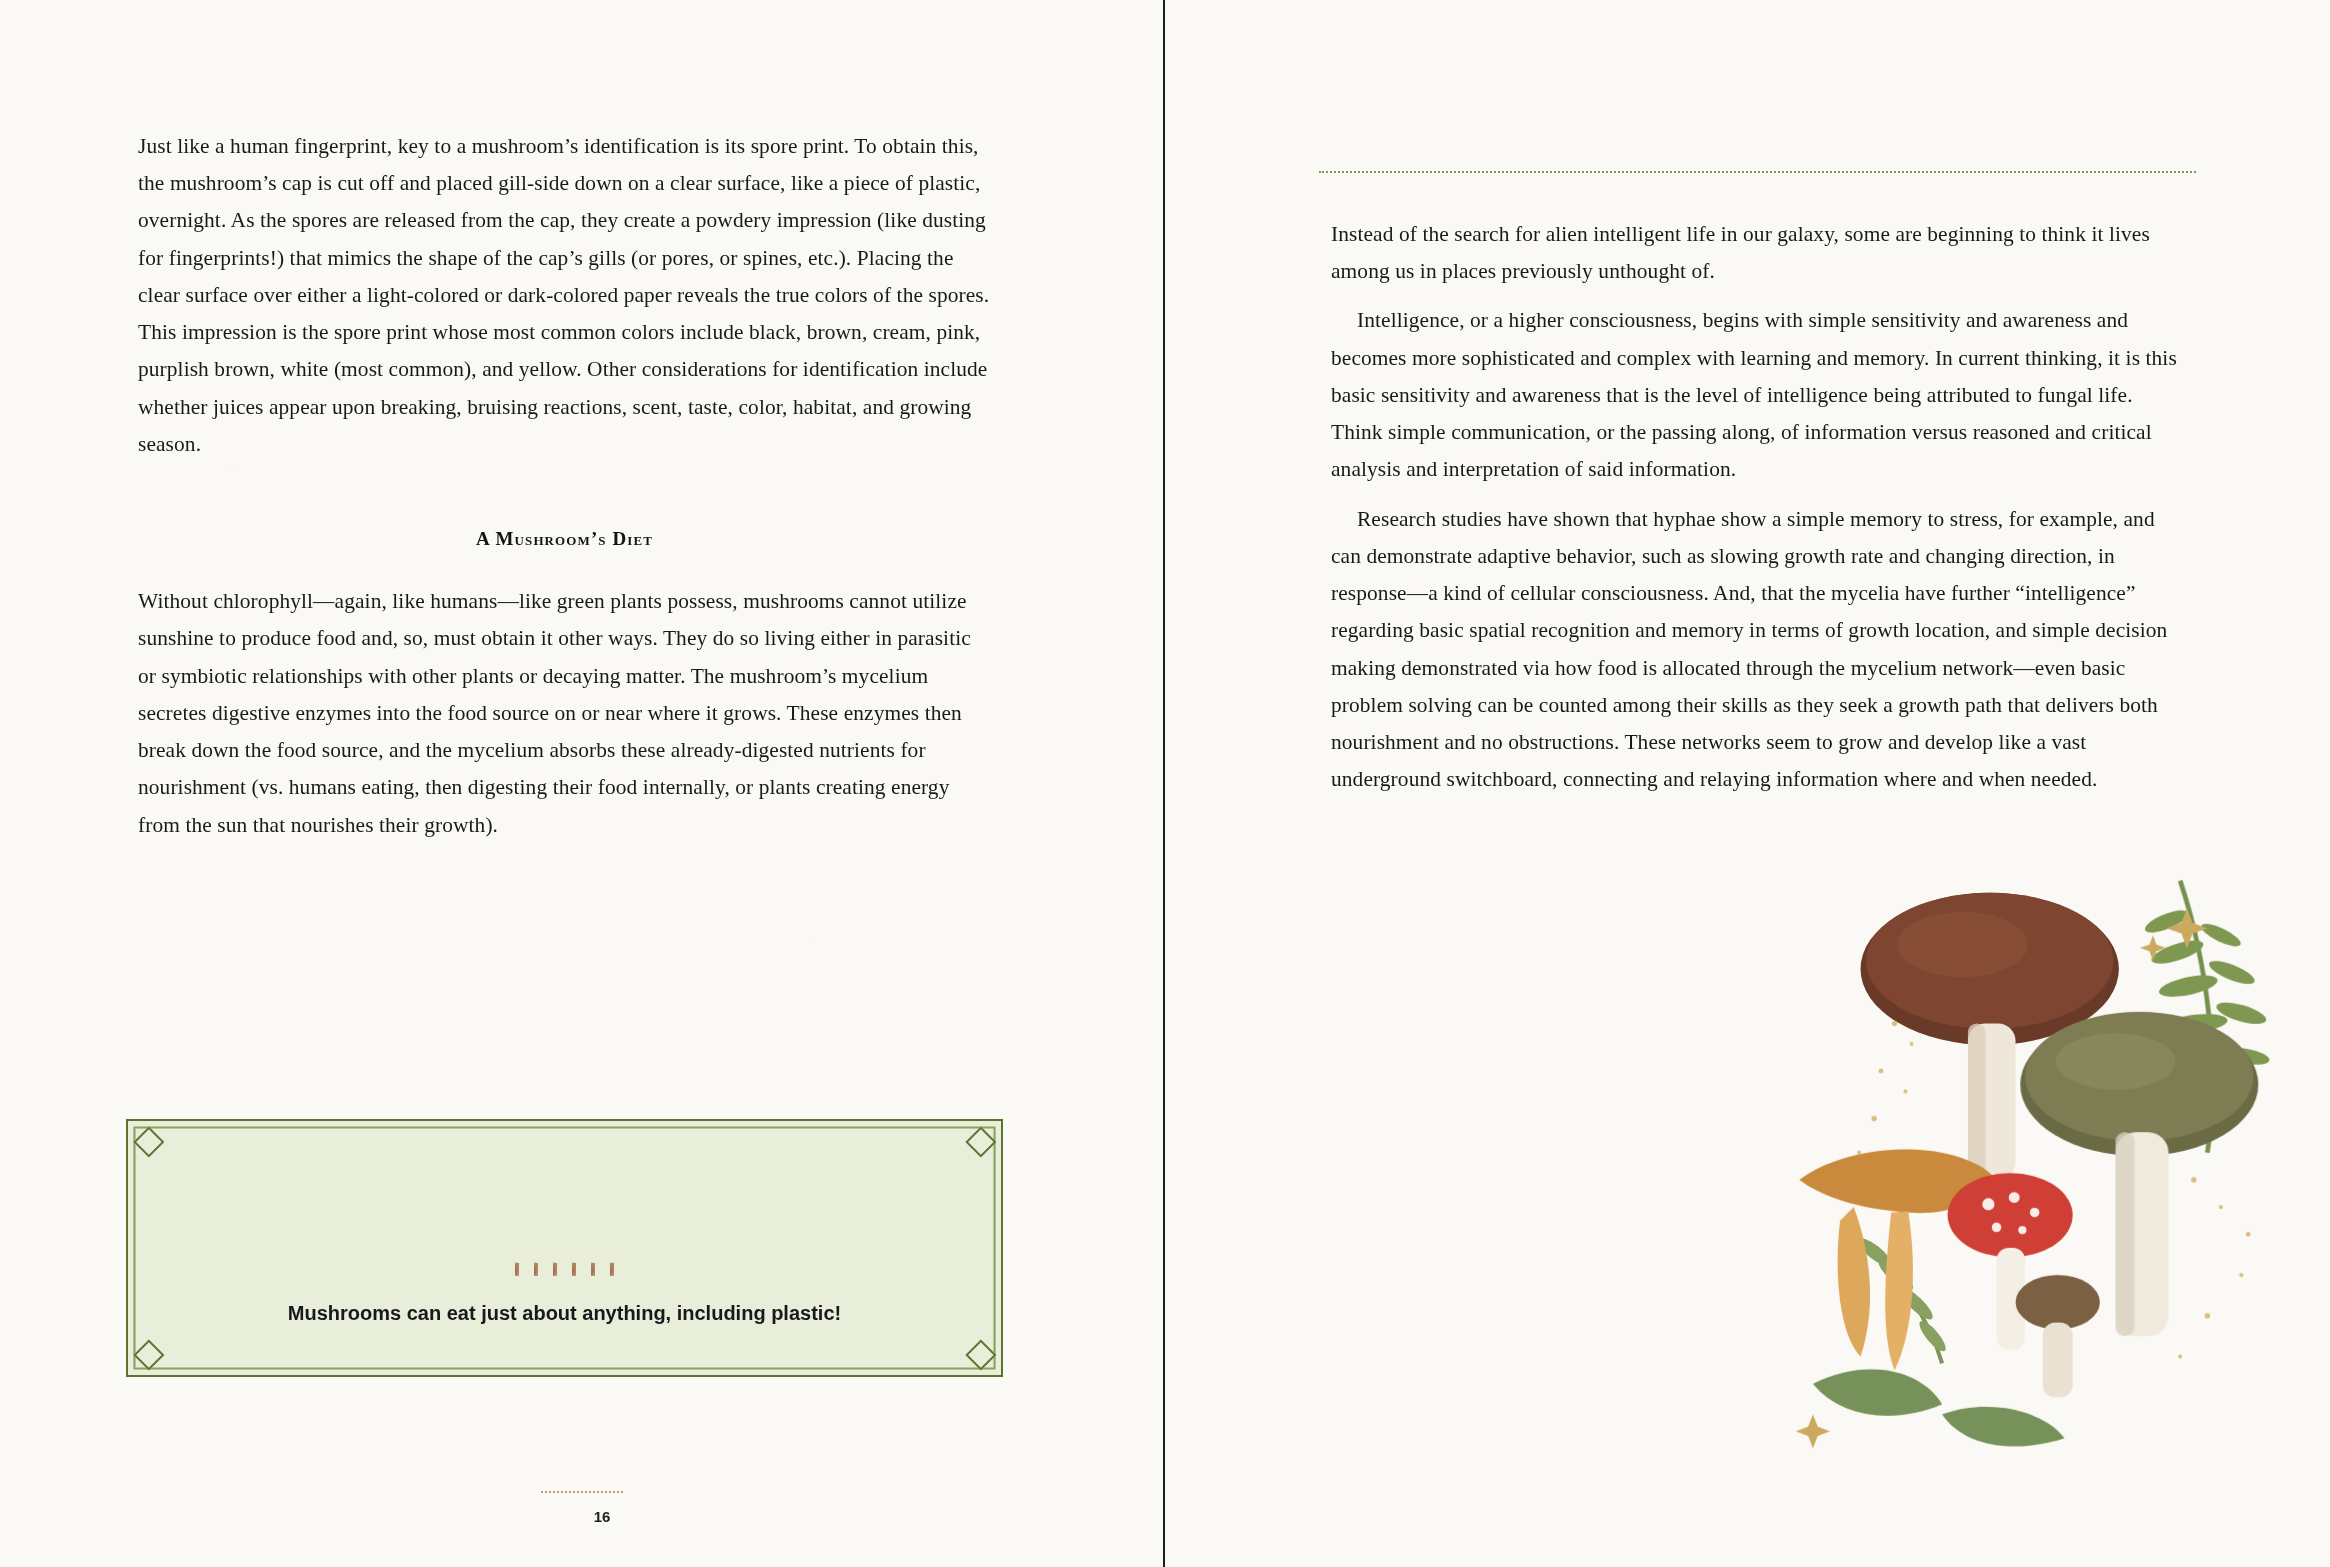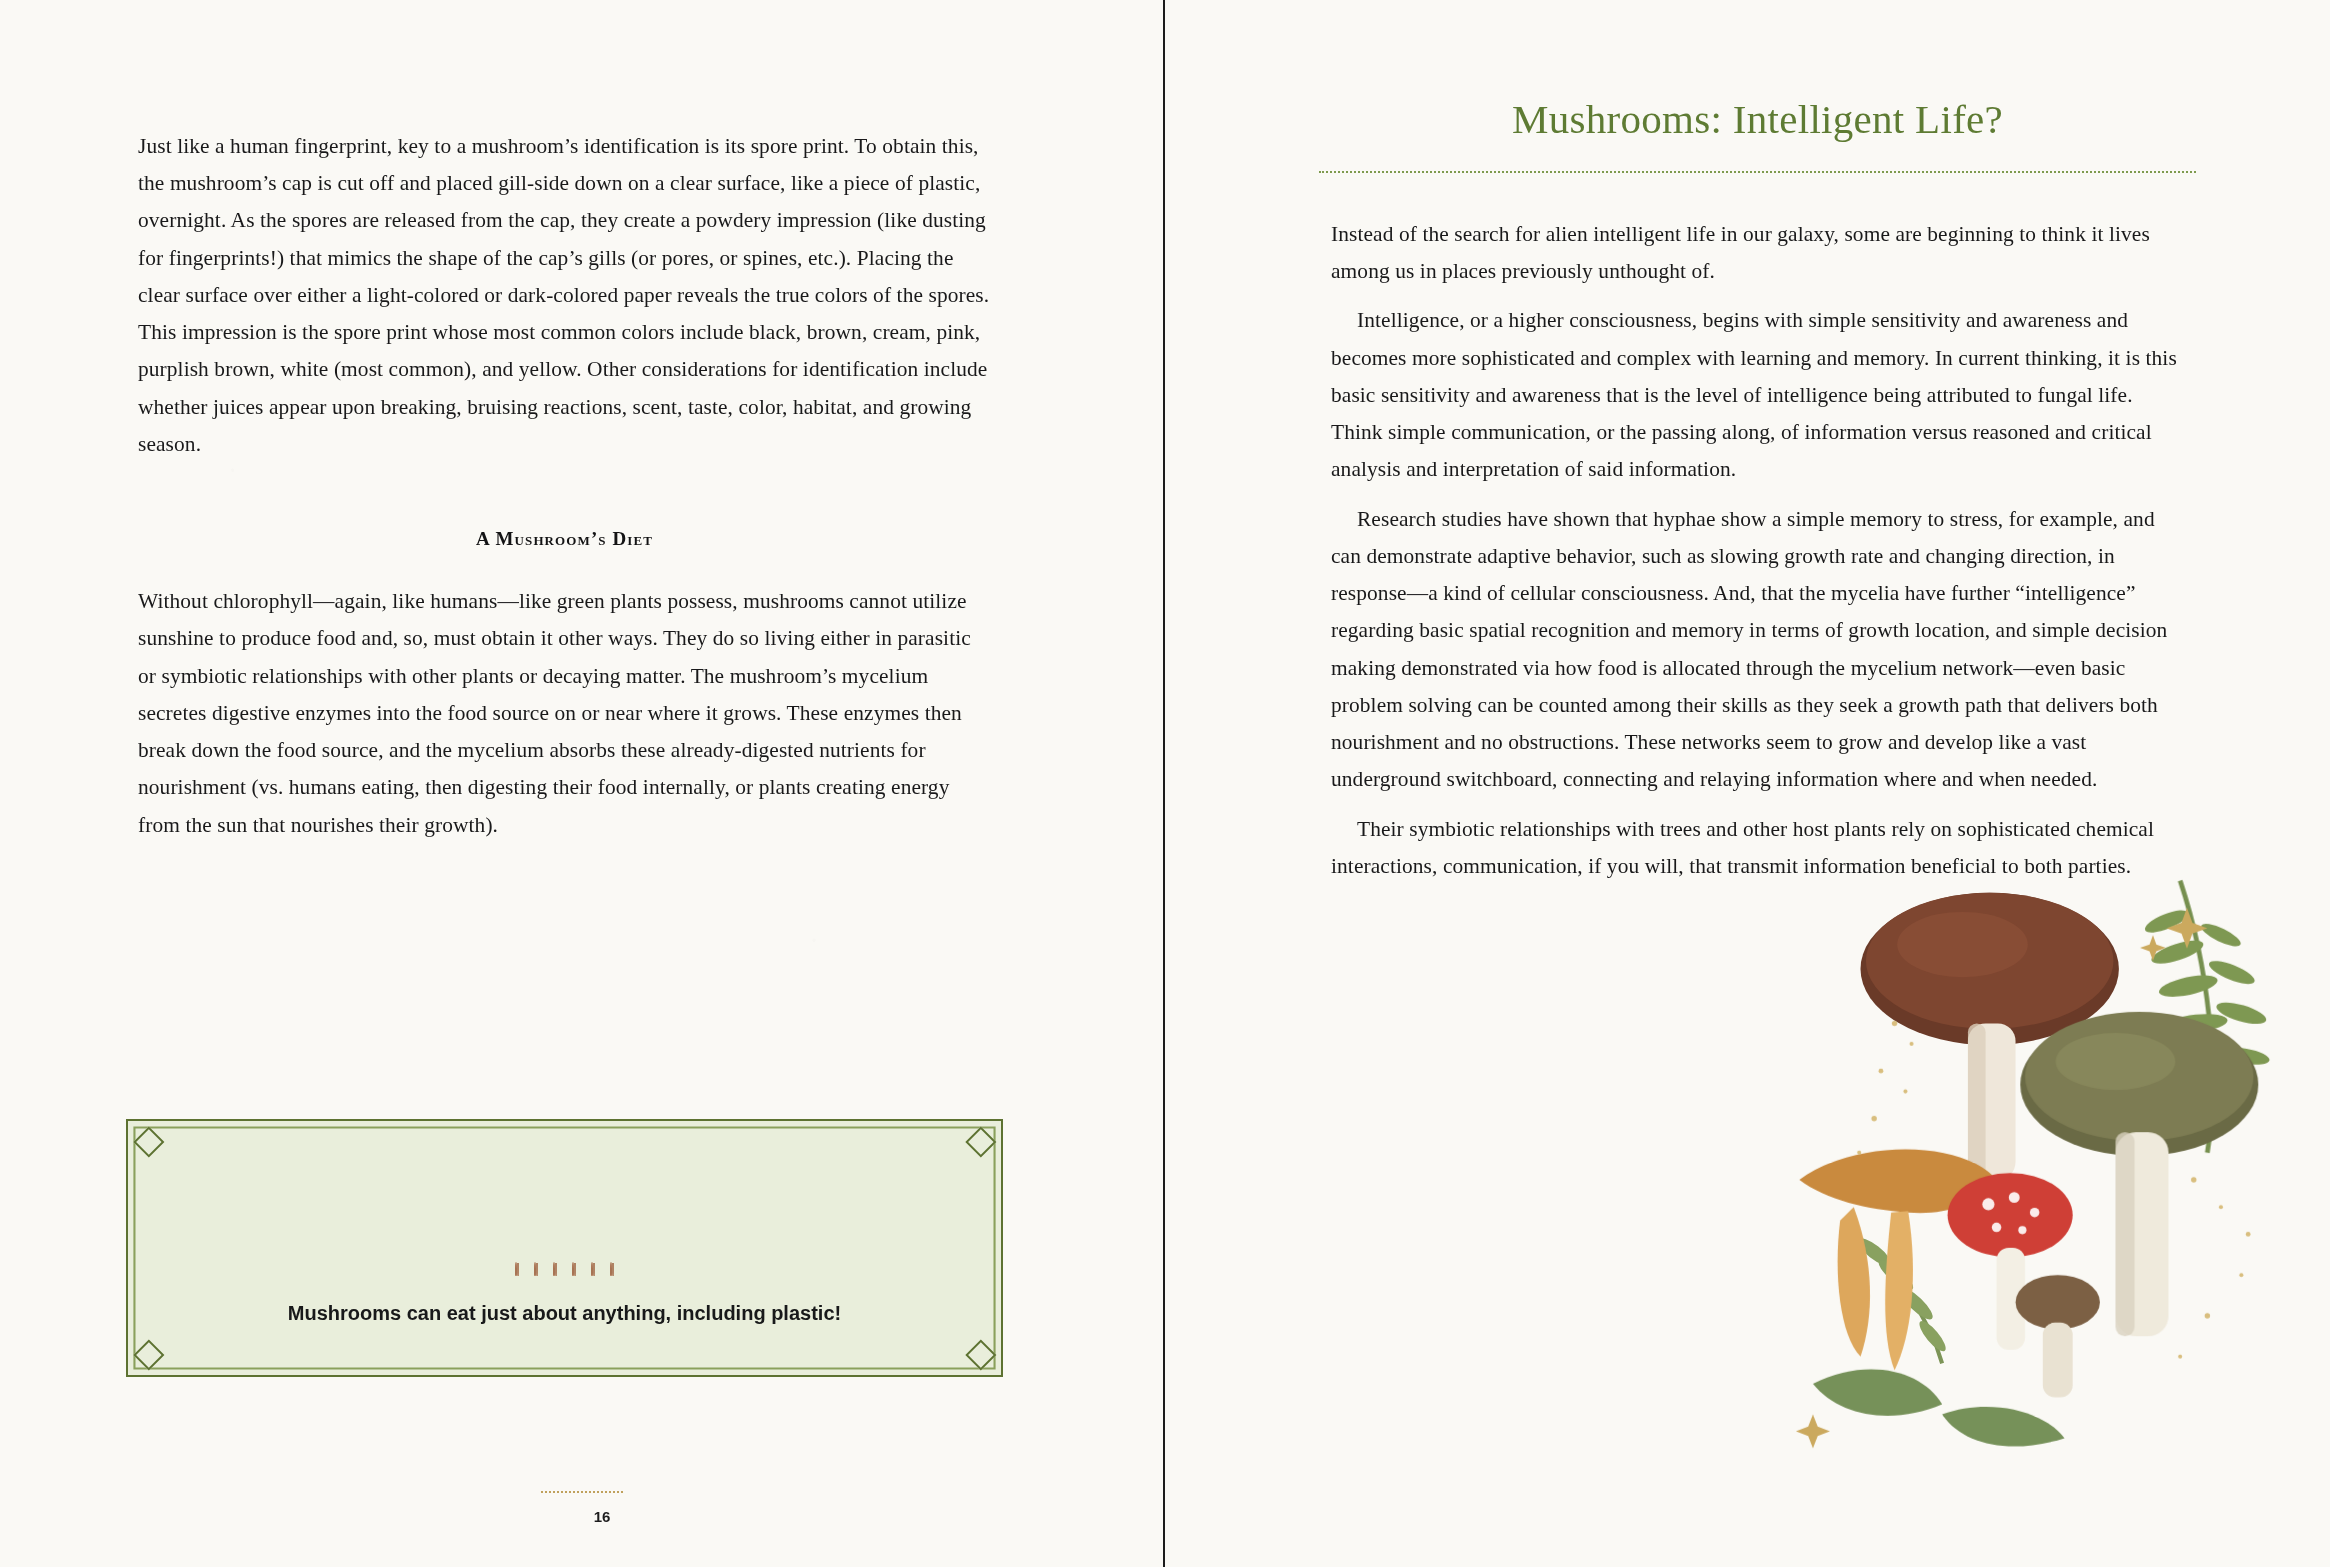--- a/index.html
+++ b/index.html
@@ -224,28 +224,26 @@
     </div>
 
     <div class="footer">
       <div class="dots"></div>
       <div class="folio">16</div>
     </div>
   </div>
 
   <div class="page page-right">
 
-    <div class="chapter-title">Mushrooms: Intelligent Life?</div>
     <div class="title-rule"></div>
 
     <div class="col">
       <p class="body" style="text-indent:0">Instead of the search for alien intelligent life in our galaxy, some are beginning to think it lives among us in places previously unthought of.</p>
       <p class="body">Intelligence, or a higher consciousness, begins with simple sensitivity and awareness and becomes more sophisticated and complex with learning and memory. In current thinking, it is this basic sensitivity and awareness that is the level of intelligence being attributed to fungal life. Think simple communication, or the passing along, of information versus reasoned and critical analysis and interpretation of said information.</p>
       <p class="body">Research studies have shown that hyphae show a simple memory to stress, for example, and can demonstrate adaptive behavior, such as slowing growth rate and changing direction, in response—a kind of cellular consciousness. And, that the mycelia have further “intelligence” regarding basic spatial recognition and memory in terms of growth location, and simple decision making demonstrated via how food is allocated through the mycelium network—even basic problem solving can be counted among their skills as they seek a growth path that delivers both nourishment and no obstructions. These networks seem to grow and develop like a vast underground switchboard, connecting and relaying information where and when needed.</p>
-      <p class="body">Their symbiotic relationships with trees and other host plants rely on sophisticated chemical interactions, communication, if you will, that transmit information beneficial to both parties.</p>
     </div>
 
     <svg class="illus" viewBox="0 0 760 1000">
 
       <g opacity="0.95">
         <path d="M600 120 C640 240 660 400 640 520" stroke="#6f8a46" stroke-width="7" fill="none"></path>
         <g fill="#789349">
           <ellipse cx="580" cy="180" rx="34" ry="11" transform="rotate(-22 580 180)"></ellipse>
           <ellipse cx="596" cy="225" rx="40" ry="12" transform="rotate(-18 596 225)"></ellipse>
           <ellipse cx="612" cy="275" rx="44" ry="13" transform="rotate(-12 612 275)"></ellipse>

